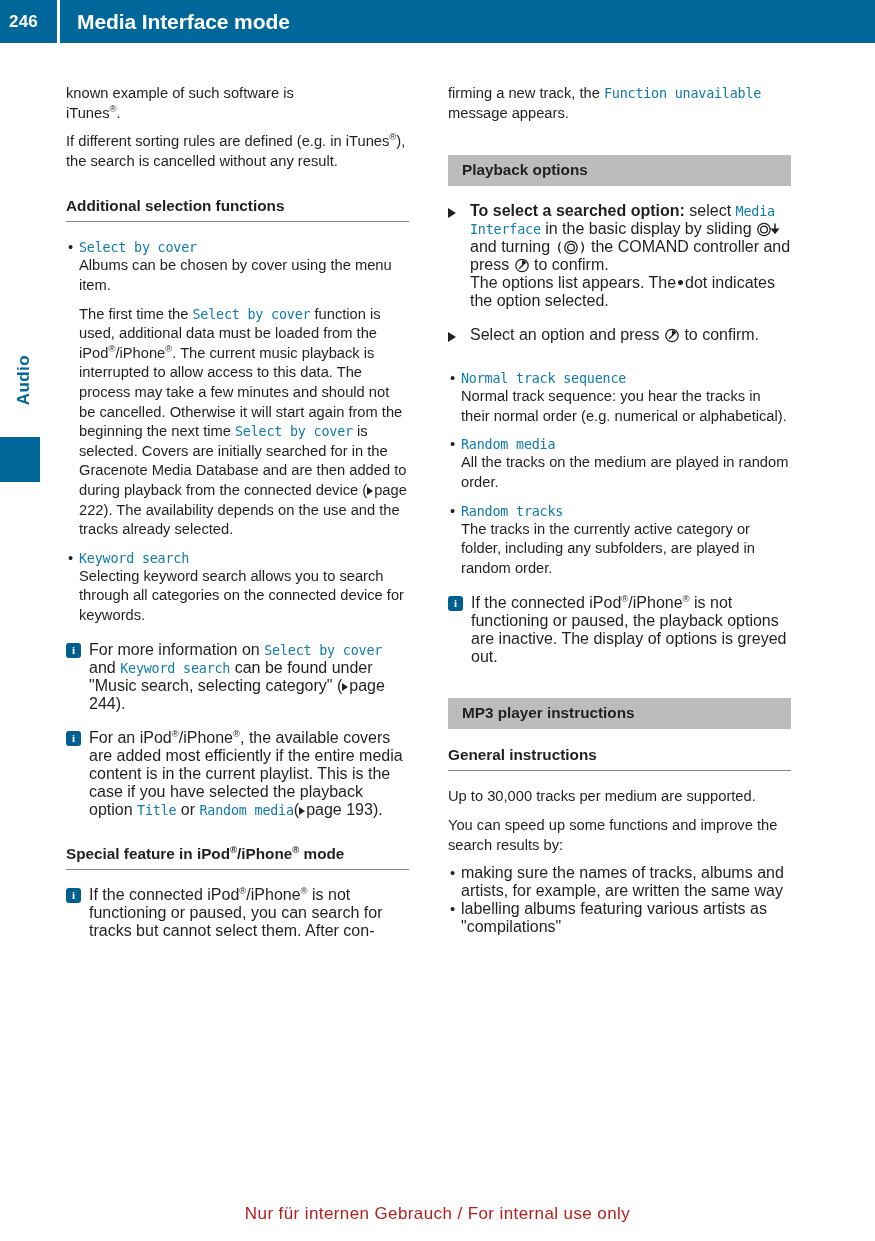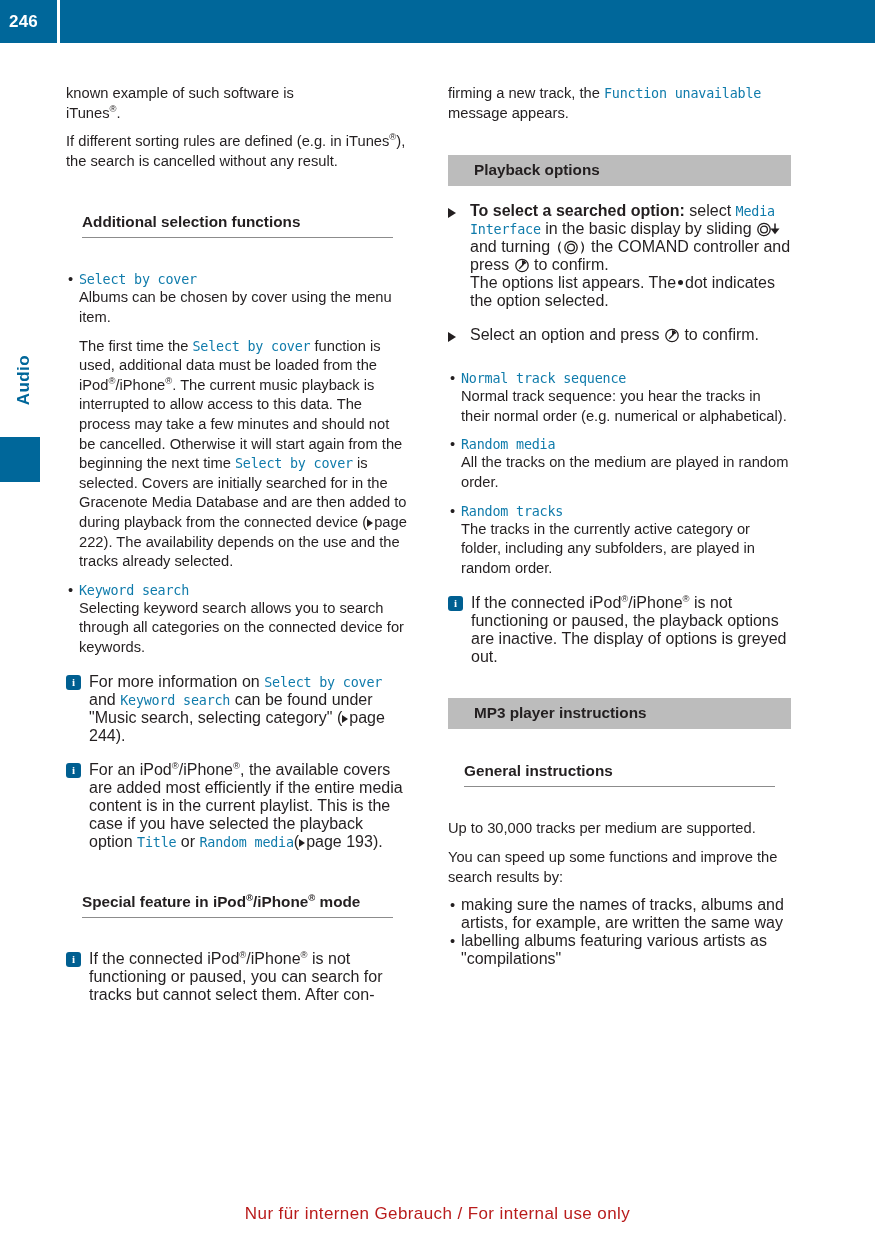--- a/index.html
+++ b/index.html
@@ -95,28 +95,28 @@
     letter-spacing: -0.2px;
     text-align: center;
   }
 
   
   .h-sub {
     font-size: 15.3px;
     font-weight: bold;
     border-bottom: 1.5px solid #8c8c8c;
     padding-bottom: 5px;
-    margin: 16px;
+    margin: 0;
     line-height: 20px;
   }
   .band {
     background: #bcbcbc;
     font-size: 15.3px;
     font-weight: bold;
-    padding: 5px 0 6px 26px;
+    padding: 5px 0 6px 14px;
     line-height: 20px;
   }
 
   
   .bullet {
     position: relative;
     padding-left: 13px;
   }
   .bullet > .dot {
     position: absolute;
@@ -208,20 +208,21 @@
     letter-spacing: 0.4px;
     font-family: "Liberation Sans", sans-serif;
   }
 </style>
 </head>
 <body>
 
 <div class="header">
   <div class="header-page-num">246</div>
   <div class="header-divider"></div>
+  <div class="header-title">Media Interface mode</div>
 </div>
 
 <div class="side-label">Audio</div>
 <div class="side-tab-block"></div>
 
 <div class="col col-left">
 
   <p>
     <span>known example of such software is</span><br>
     <span>iTunes</span><sup class="reg">®</sup><span>.</span>

